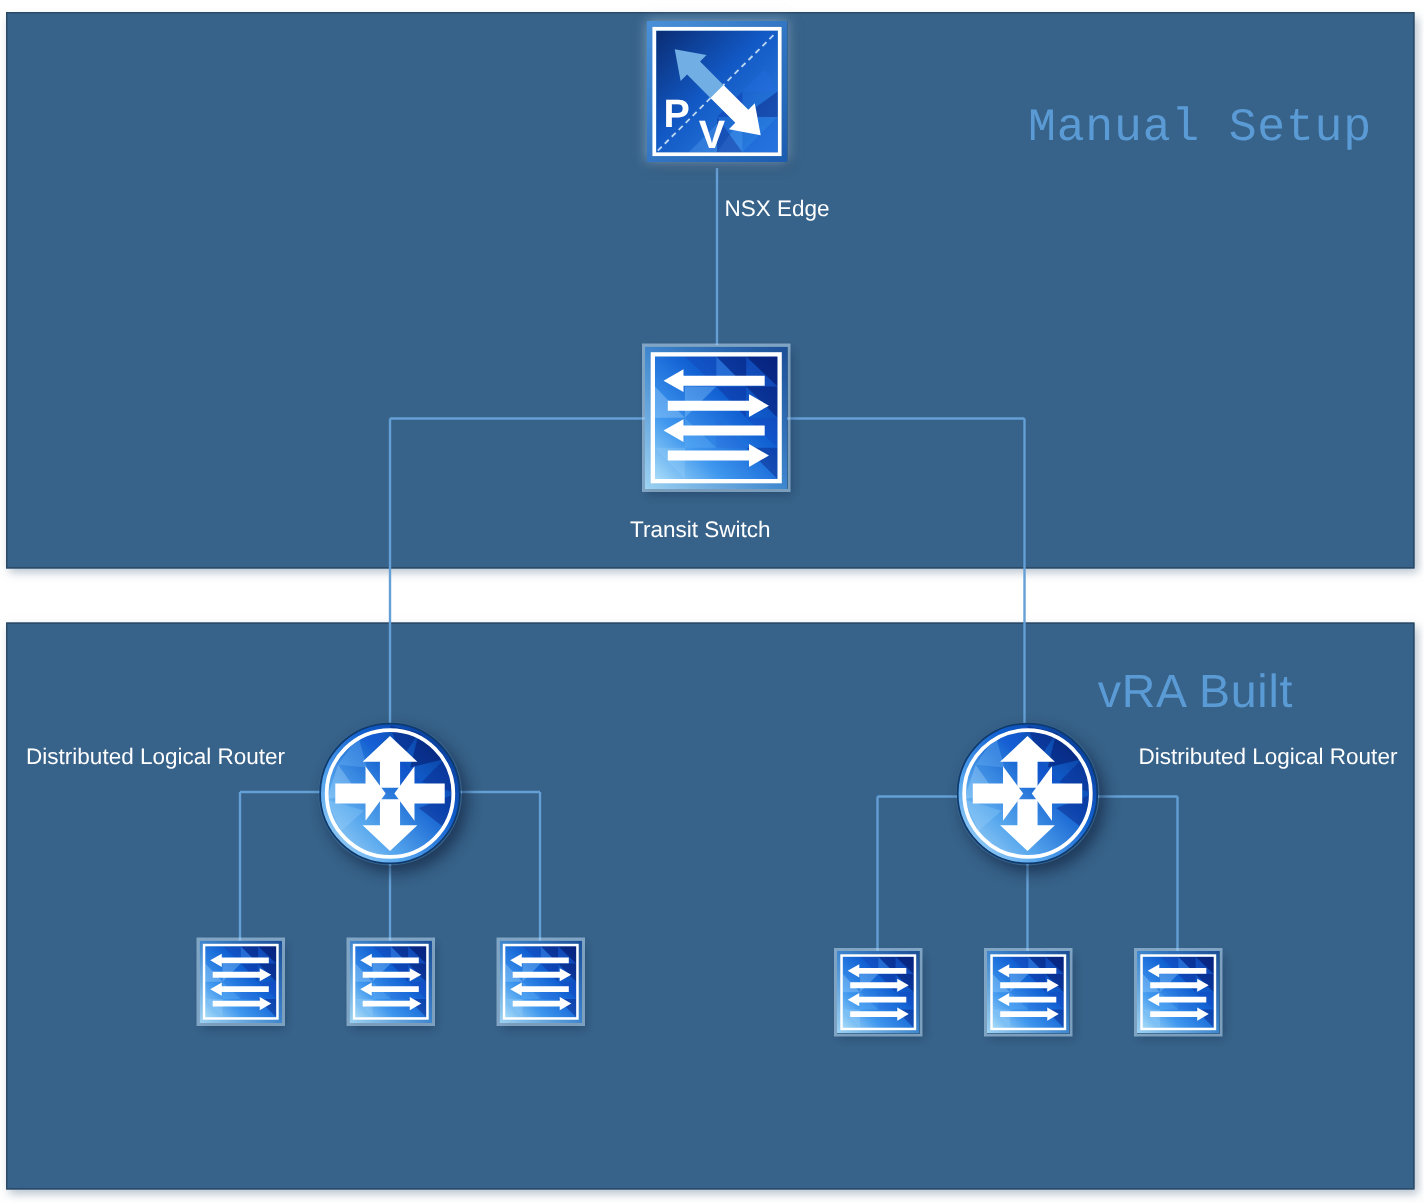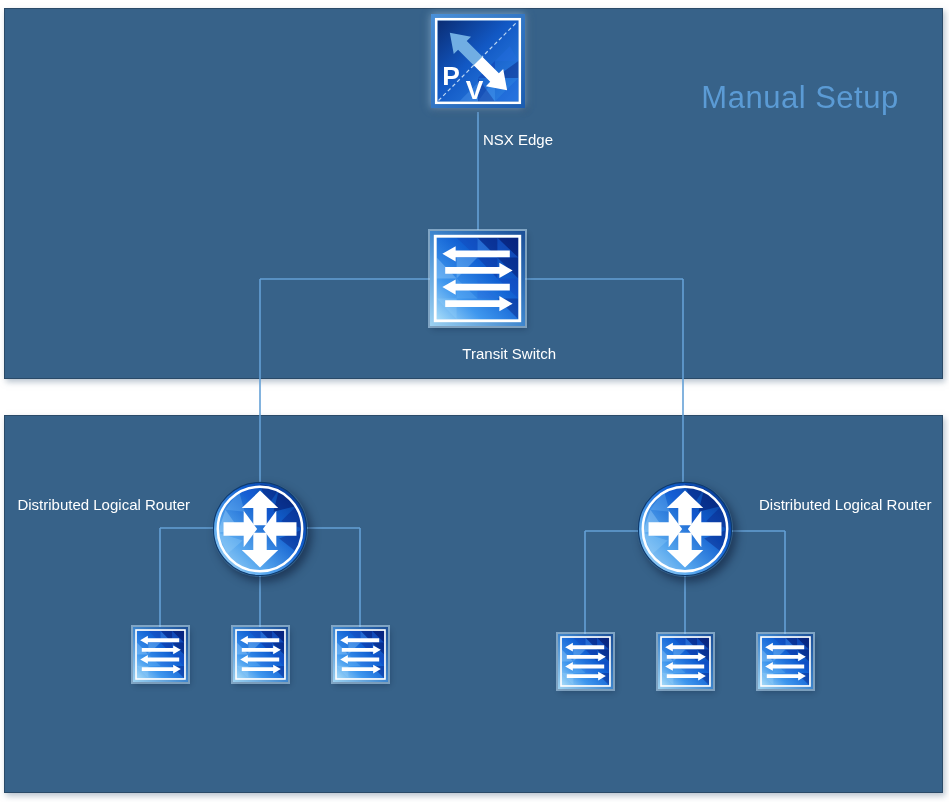--- a/index.html
+++ b/index.html
@@ -6,42 +6,42 @@
   html,body { width:949px; height:802px; background:#ffffff; font-family:"Liberation Sans",sans-serif; }
   .canvas { position:relative; width:949px; height:802px; overflow:hidden; }
 
   .panel { position:absolute; left:4px; width:939px; background:#376289;
            border:1px solid #2a4a68; box-shadow:2px 3px 6px rgba(125,145,165,.55); z-index:1; }
   .panel.top { top:8px; height:371px; }
   .panel.bottom { top:415px; height:378px; }
 
   .panel-title { position:absolute; z-index:4; font-size:31px; color:#5B9BD5;
                  letter-spacing:.5px; text-align:center; }
-  .title-manual { top:80px; left:650px; width:300px; }
+  .title-manual { top:68px; left:650px; width:300px;font-family:Liberation Mono, monospace; }
   .title-vra    { top:443px; left:647px; width:300px; }
 
   .connectors { position:absolute; top:0; left:0; z-index:2; }
 
   .node { position:absolute; z-index:3; }
   .node svg { display:block; width:100%; height:100%; }
   .round { border-radius:50%; box-shadow:4px 5px 9px rgba(8,20,45,.5); }
   .sq-glow { box-shadow:0 0 0 2px rgba(190,222,248,.55), 2px 3px 6px rgba(8,20,45,.3); }
   .nsx-glow { box-shadow:0 0 8px rgba(195,228,255,.55), 2px 3px 6px rgba(8,20,45,.3); }
 
   .n-nsx     { left:431px; top:14px;  width:94px; height:94px; }
   .n-transit { left:430px; top:231px; width:95px; height:95px; }
   .n-dlr-l   { left:212px; top:481px; width:96px; height:96px; }
   .n-dlr-r   { left:637px; top:481px; width:96px; height:96px; }
   .n-sw { width:55px; height:55px; }
   .sw-l1 { left:133px; top:627px; } .sw-l2 { left:233px; top:627px; } .sw-l3 { left:333px; top:627px; }
   .sw-r1 { left:558px; top:634px; } .sw-r2 { left:658px; top:634px; } .sw-r3 { left:758px; top:634px; }
 
   .node-label { position:absolute; z-index:4; color:#ffffff; font-size:15px; }
   .lbl-nsx     { top:131px; left:403px; width:150px; text-align:right; }
-  .lbl-transit { top:345px; left:396px; width:160px; text-align:right; }
+  .lbl-transit { top:345px; left:420px; width:160px; text-align:left; }
   .lbl-dlr-l   { top:496px; left:8px;   width:182px; text-align:right; }
   .lbl-dlr-r   { top:496px; left:759px; width:180px; text-align:left; }
 
   .defs-holder { position:absolute; width:0; height:0; overflow:hidden; }
 </style>
 </head>
 <body>
 
 <div class="canvas">
 
@@ -146,20 +146,21 @@
         <text x="12" y="75" font-family="Liberation Sans, sans-serif" font-size="28" font-weight="bold" fill="#ffffff">P</text>
         <text x="37" y="90" font-family="Liberation Sans, sans-serif" font-size="28" font-weight="bold" fill="#ffffff">V</text>
       </symbol>
     </defs>
   </svg>
 
   <section class="panel top"></section>
   <section class="panel bottom"></section>
 
   <div class="panel-title title-manual">Manual Setup</div>
+  <div class="panel-title title-vra">vRA Built</div>
 
   <svg class="connectors" width="949" height="802">
     <g stroke="#64A0D6" stroke-width="1.6" fill="none">
       <line x1="478" y1="112" x2="478" y2="230"></line>
       <line x1="260" y1="279" x2="683" y2="279"></line>
       <line x1="260" y1="279" x2="260" y2="482"></line>
       <line x1="683" y1="279" x2="683" y2="482"></line>
       <line x1="160" y1="528" x2="360" y2="528"></line>
       <line x1="160" y1="528" x2="160" y2="629"></line>
       <line x1="360" y1="528" x2="360" y2="629"></line>

